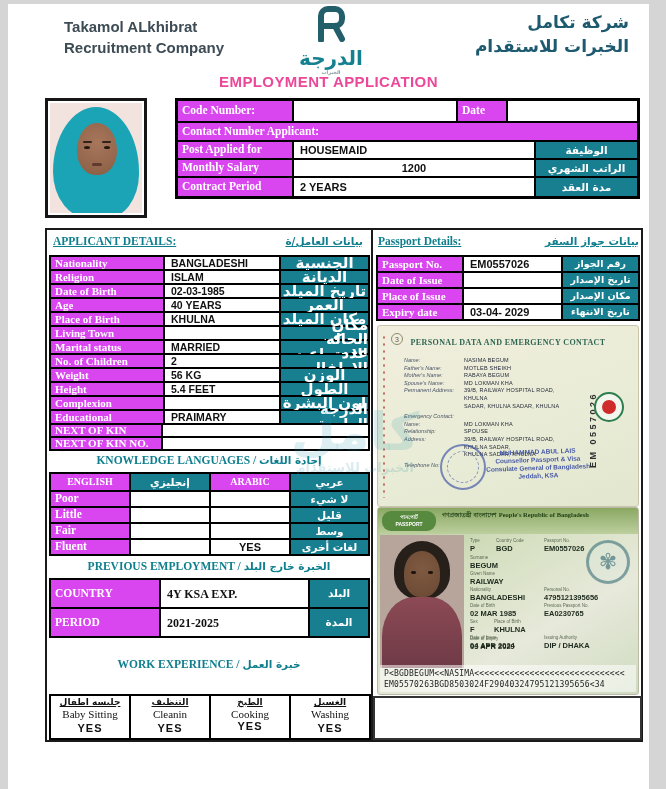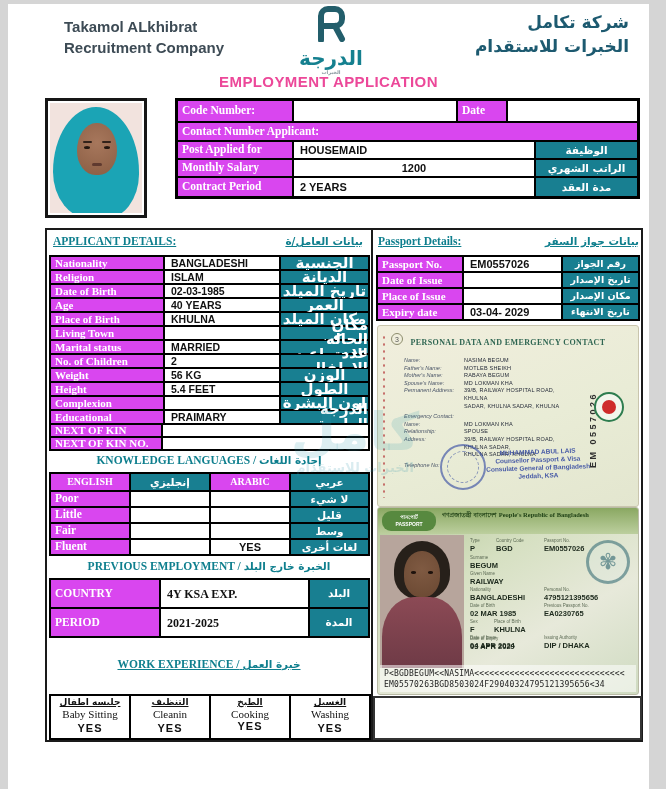--- a/index.html
+++ b/index.html
@@ -261,21 +261,21 @@
 
       <div class="abs prev-grid">
         <div class="tl">COUNTRY</div>
         <div class="tv serifv">4Y KSA  EXP.</div>
         <div class="ta">البلد</div>
         <div class="tl">PERIOD</div>
         <div class="tv serifv">2021-2025</div>
         <div class="ta">المدة</div>
       </div>
 
-      <div class="abs center-title" style="left:0;top:428px;width:100%;text-decoration:underline;">
+      <div class="abs center-title" style="left:0;top:428px;width:100%;">
         <span>WORK EXPERIENCE /</span>
         <span class="arpart">خبرة العمل</span>
       </div>
 
       <div class="abs work-grid">
         <div class="work-cell">
           <div class="w-ar">جليسه اطفال</div>
           <div class="w-en">Baby Sitting</div>
           <div class="w-yes">YES</div>
         </div>

